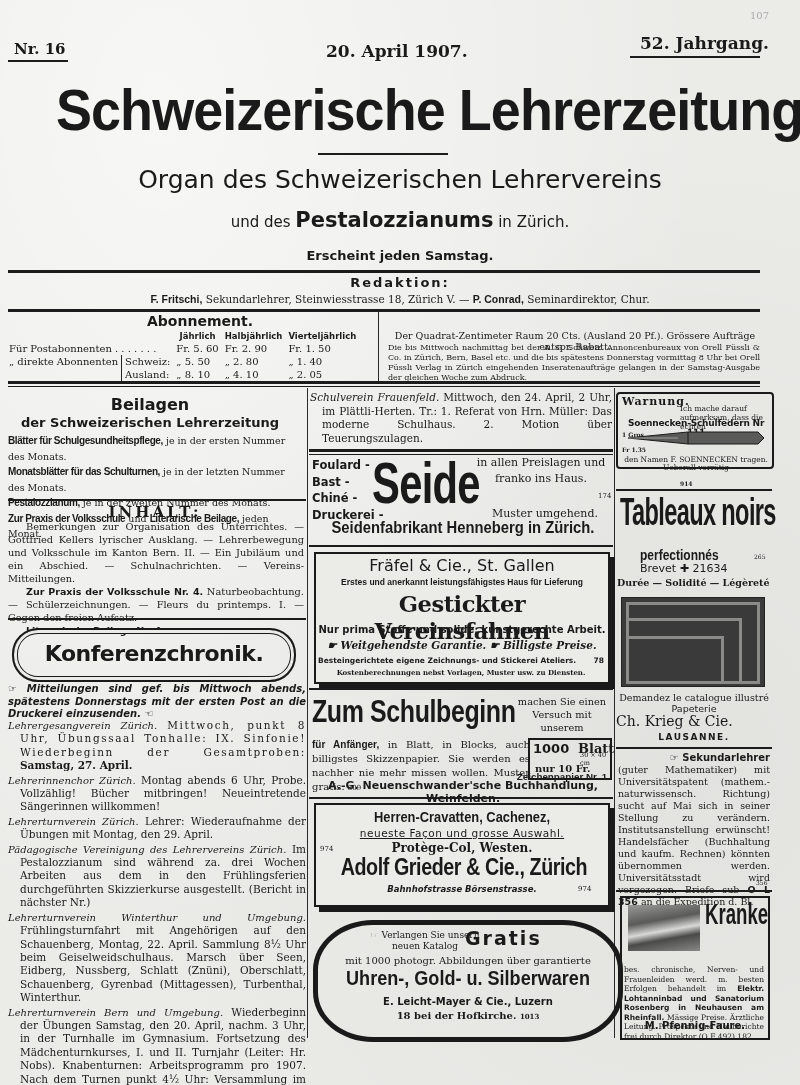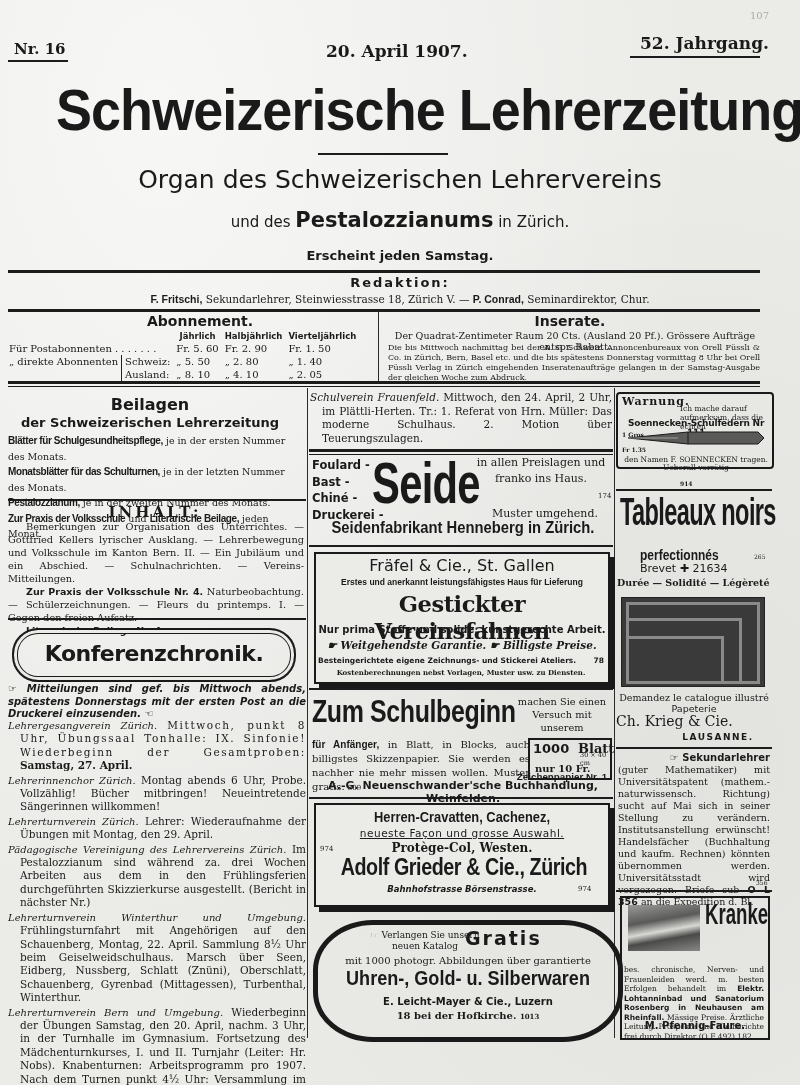--- a/index.html
+++ b/index.html
@@ -137,21 +137,21 @@
   .tn-title { left:620px; top:490px; font-family:"Liberation Sans", sans-serif; font-weight:bold; font-size:38px; transform:scaleX(0.62); transform-origin:left top; white-space:nowrap; letter-spacing:-1px; line-height:44px; }
   .tn-sub { left:640px; top:546px; font-family:"Liberation Sans", sans-serif; font-weight:bold; font-size:15px; transform:scaleX(0.8); transform-origin:left top; white-space:nowrap; }
   .tn-num { left:754px; top:553px; font-size:6px; }
   .tn-brevet { left:640px; top:562px; font-family:"DejaVu Sans", sans-serif; font-size:11px; }
   .tn-qual { left:617px; top:577px; width:152px; font-size:9.5px; font-weight:bold; text-align:center; white-space:nowrap; }
   .tn-board { left:621px; top:597px; width:142px; height:88px; background:#3a3a3a; border:1px solid #222; }
   .tn-board div { position:absolute; border:3px solid #8a8a88; }
   .tn-l1 { left:616px; width:156px; top:692px; text-align:center; font-size:9.5px; }
   .tn-l2 { left:616px; width:156px; top:703px; text-align:center; font-family:"DejaVu Sans", sans-serif; font-size:9.5px; }
   .tn-l3 { left:616px; width:156px; top:713px; text-align:left; font-size:14px; font-weight:normal; }
-  .tn-l4 { left:616px; width:156px; top:732px; text-align:center; font-family:"DejaVu Sans", sans-serif; font-size:9px; font-weight:bold; letter-spacing:1.5px;padding-left:24px; }
+  .tn-l4 { left:616px; width:156px; top:732px; text-align:center; font-family:"DejaVu Sans", sans-serif; font-size:9px; font-weight:bold; letter-spacing:1.5px; }
 
   .sek { left:618px; top:752px; width:152px; font-size:9.5px; line-height:12px; text-align:justify; }
   .sek .h { font-family:"DejaVu Sans", sans-serif; font-weight:bold; font-size:10px; }
   .sek .code { font-family:"DejaVu Sans", sans-serif; font-weight:bold; }
   .sek-num { left:756px; top:879px; font-size:6px; }
 
   .kr-box { left:620px; top:896px; width:146px; height:140px; border:2px solid #1a1a1a; }
   .kr-img { left:628px; top:905px; width:72px; height:46px;
     background: linear-gradient(170deg, #9a9a98 0%, #5a5a58 35%, #d8d8d5 55%, #4a4a48 70%, #888 100%); }
   .kr-title { left:705px; top:896px; font-family:"Liberation Sans", sans-serif; font-size:30px; transform:scaleX(0.62); transform-origin:left top; font-weight:bold; line-height:36px; }
@@ -219,21 +219,20 @@
       <td style="border-right:1px solid #222;"></td>
       <td>Ausland:</td>
       <td>„ 8. 10</td>
       <td>„ 4. 10</td>
       <td>„ 2. 05</td>
     </tr>
   </tbody>
     </table>
   <div class="vrule" style="left:378px; top:311px; height:70px;"></div>
 
-  <div class="abs ins-h">Inserate.</div>
   <div class="abs ins-t1">Der Quadrat-Zentimeter Raum 20 Cts. (Ausland 20 Pf.). Grössere Aufträge entspr. Rabatt.</div>
   <div class="abs ins-t2">Die bis Mittwoch nachmittag bei der A. G. Schweiz. Annoncenbureaux von Orell Füssli &amp; Co. in Zürich, Bern, Basel etc. und die bis spätestens Donnerstag vormittag 8 Uhr bei Orell Füssli Verlag in Zürich eingehenden Inseratenaufträge gelangen in der Samstag-Ausgabe der gleichen Woche zum Abdruck.</div>
 
   <div class="rule thick" style="left:8px; top:381px; width:752px;"></div>
   <div class="rule thin" style="left:8px; top:386px; width:752px;"></div>
 
   <div class="vrule" style="left:307px; top:388px; height:650px;"></div>
   <div class="vrule" style="left:614px; top:388px; height:650px;"></div>
 
   <div class="abs beil-h">Beilagen</div>

